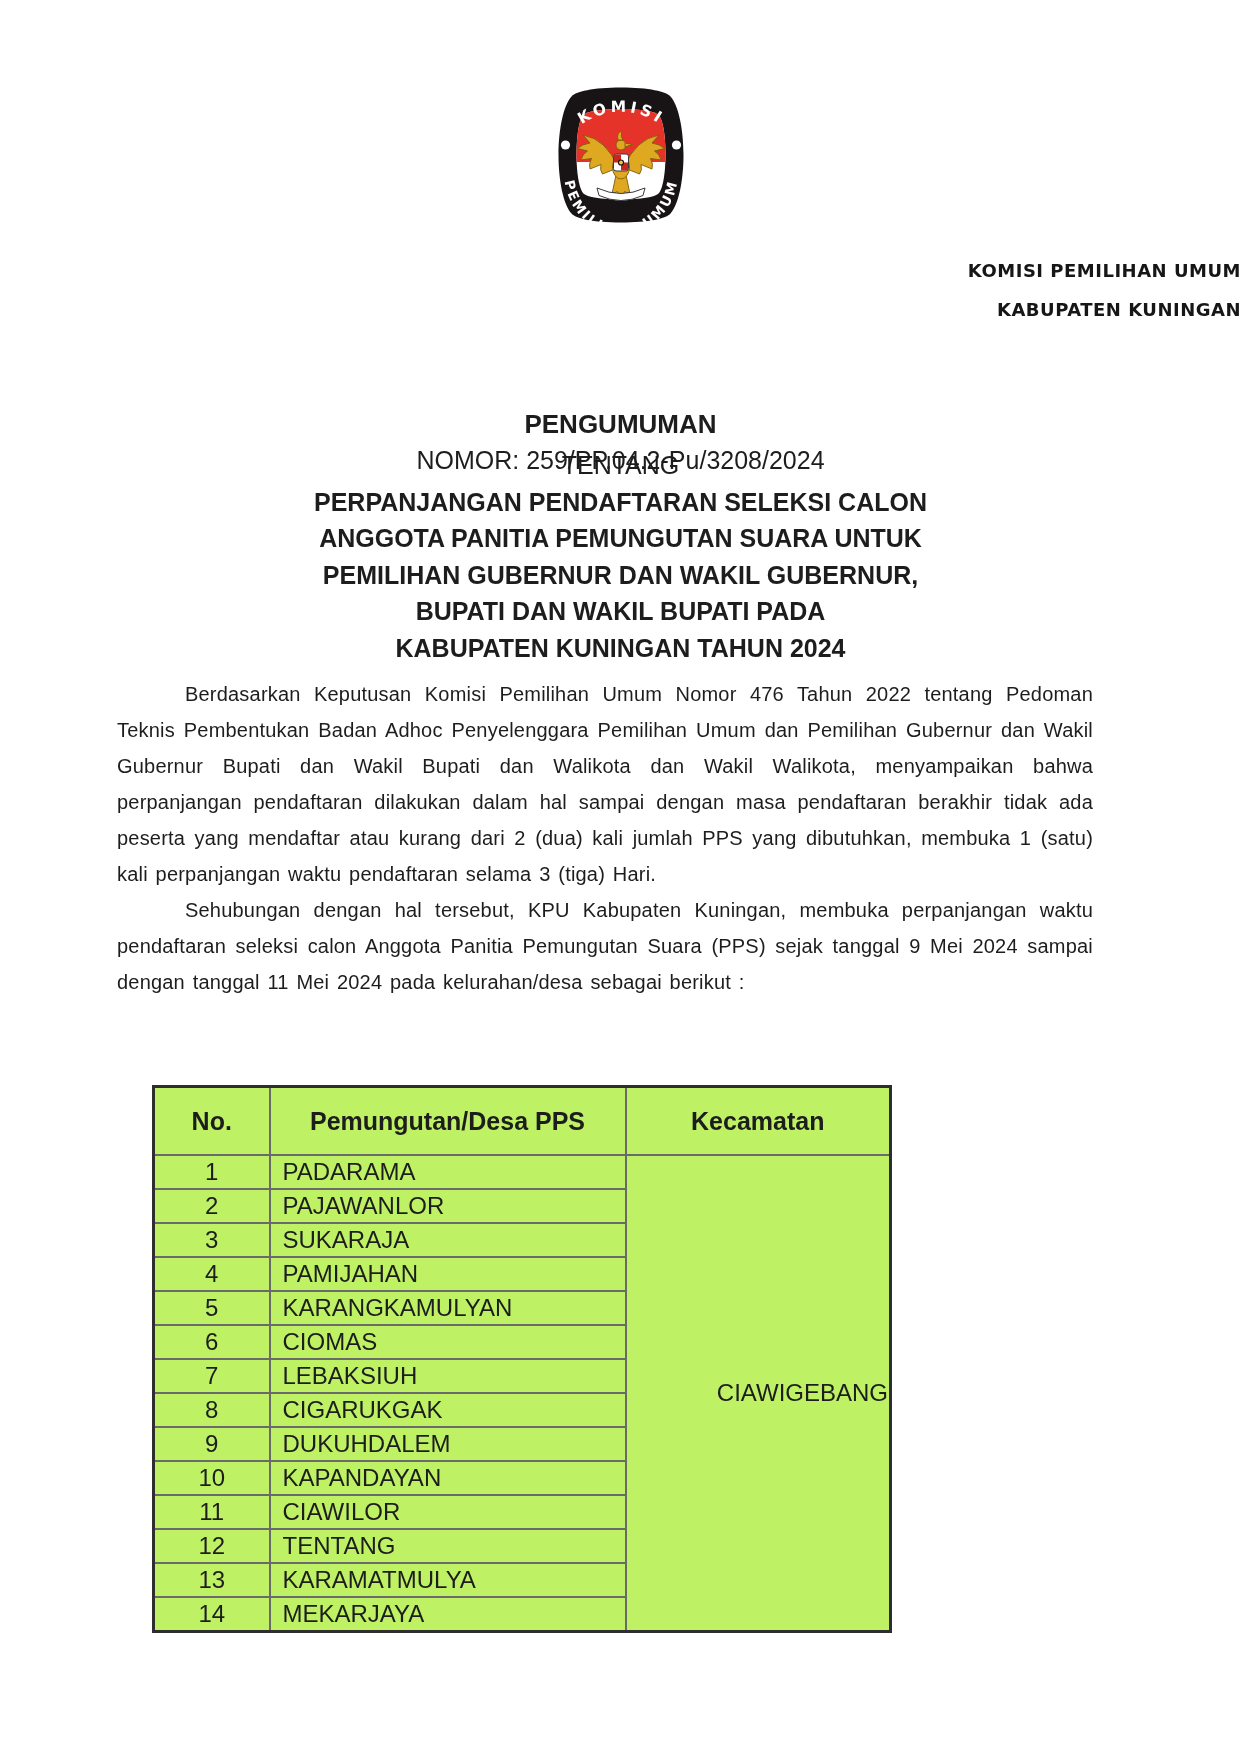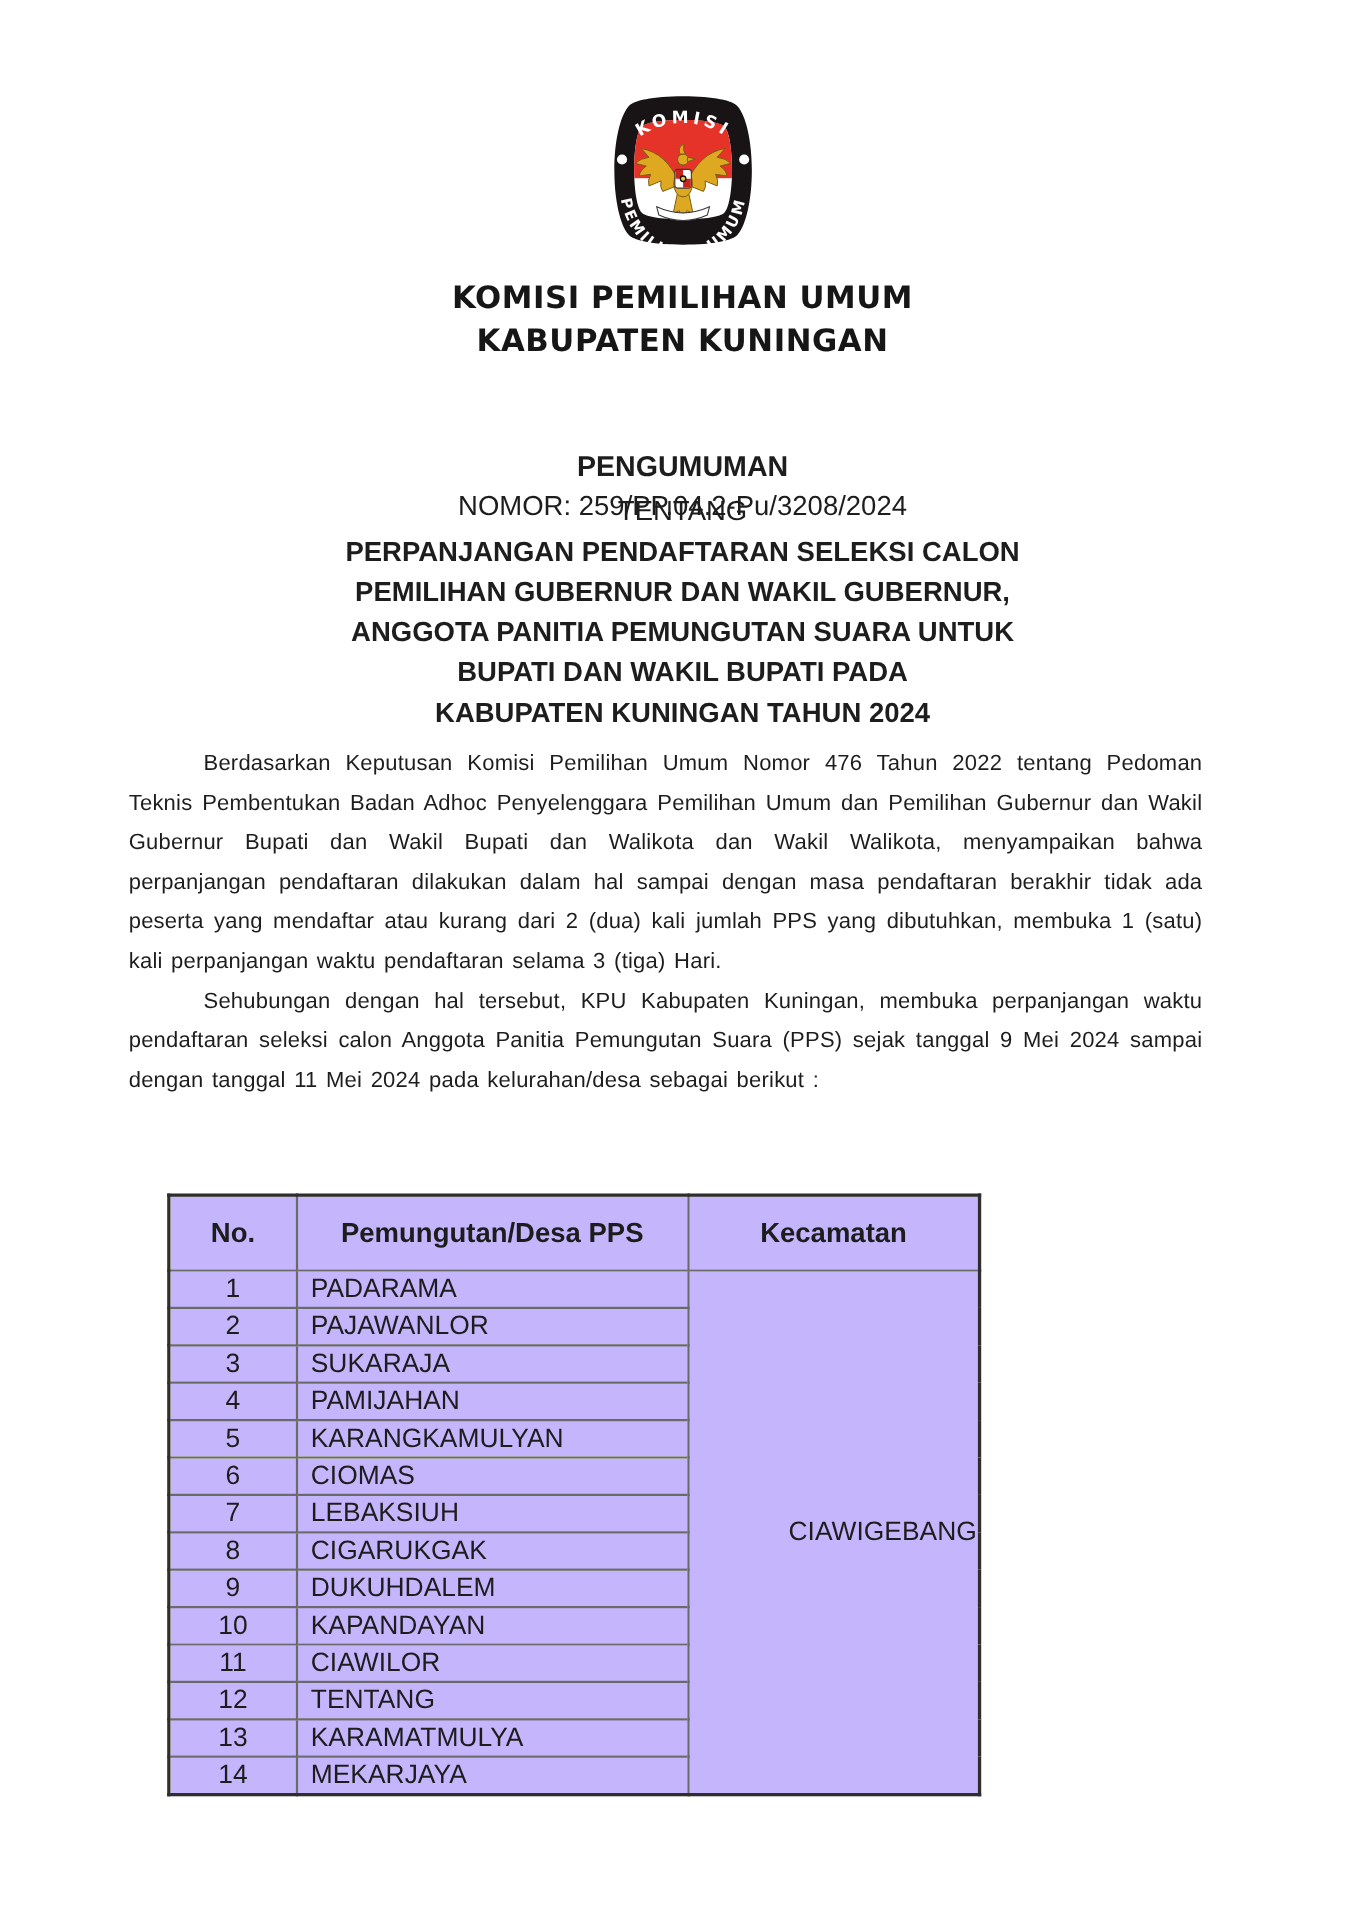--- a/index.html
+++ b/index.html
@@ -18,24 +18,24 @@
     left: 556px;
     top: 84px;
     width: 130px;
     height: 142px;
   }
   .letterhead {
     position: absolute;
     top: 251px;
     left: 0;
     width: 100%;
-    text-align: center;
+    text-align: right;
     font-family: "DejaVu Sans", sans-serif;
     font-weight: bold;
-    font-size: 28px;
+    font-size: 18px;
     line-height: 39px;
     letter-spacing: 0.5px;
     color: #161616;
   }
   .announce {
     position: absolute;
     top: 390px;
     left: 0;
     width: 100%;
     text-align: center;
@@ -71,21 +71,21 @@
     top: 1085px;
     width: 737px;
     border-collapse: collapse;
     table-layout: fixed;
     font-size: 24px;
     color: #1d1d1d;
     border: 3px solid #2e2e2e;
   }
   table.pps-table th, table.pps-table td {
     border: 2px solid #6a6a6a;
-    background: #c4b5fd;
+    background: #bef264;
     overflow: hidden;
     white-space: nowrap;
   }
   table.pps-table thead th {
     height: 64px;
     font-weight: bold;
     text-align: center;
     vertical-align: middle;
     font-size: 25px;
   }
@@ -156,22 +156,22 @@
   </div>
 
   <div class="announce">
     <div class="heading">PENGUMUMAN</div>
     <div>NOMOR: 259/PP.04.2-Pu/3208/2024</div>
   </div>
 
   <div class="subject">
     <div>TENTANG</div>
     <div class="title-line">PERPANJANGAN PENDAFTARAN SELEKSI CALON</div>
+    <div class="title-line">ANGGOTA PANITIA PEMUNGUTAN SUARA UNTUK</div>
     <div class="title-line">PEMILIHAN GUBERNUR DAN WAKIL GUBERNUR,</div>
-    <div class="title-line">ANGGOTA PANITIA PEMUNGUTAN SUARA UNTUK</div>
     <div class="title-line">BUPATI DAN WAKIL BUPATI PADA</div>
     <div class="title-line">KABUPATEN KUNINGAN TAHUN 2024</div>
   </div>
 
   <div class="bodytext">
     <p>Berdasarkan Keputusan Komisi Pemilihan Umum Nomor 476 Tahun 2022 tentang Pedoman Teknis Pembentukan Badan Adhoc Penyelenggara Pemilihan Umum dan Pemilihan Gubernur dan Wakil Gubernur Bupati dan Wakil Bupati dan Walikota dan Wakil Walikota, menyampaikan bahwa perpanjangan pendaftaran dilakukan dalam hal sampai dengan masa pendaftaran berakhir  tidak ada peserta yang mendaftar atau kurang dari 2 (dua) kali jumlah PPS yang dibutuhkan, membuka 1 (satu) kali perpanjangan waktu pendaftaran selama 3 (tiga) Hari.</p>
     <p>Sehubungan dengan hal tersebut, KPU Kabupaten Kuningan, membuka perpanjangan waktu pendaftaran seleksi calon Anggota Panitia Pemungutan Suara (PPS) sejak tanggal 9 Mei 2024 sampai dengan tanggal 11 Mei 2024 pada kelurahan/desa sebagai berikut :</p>
   </div>
 
   <table class="pps-table">

